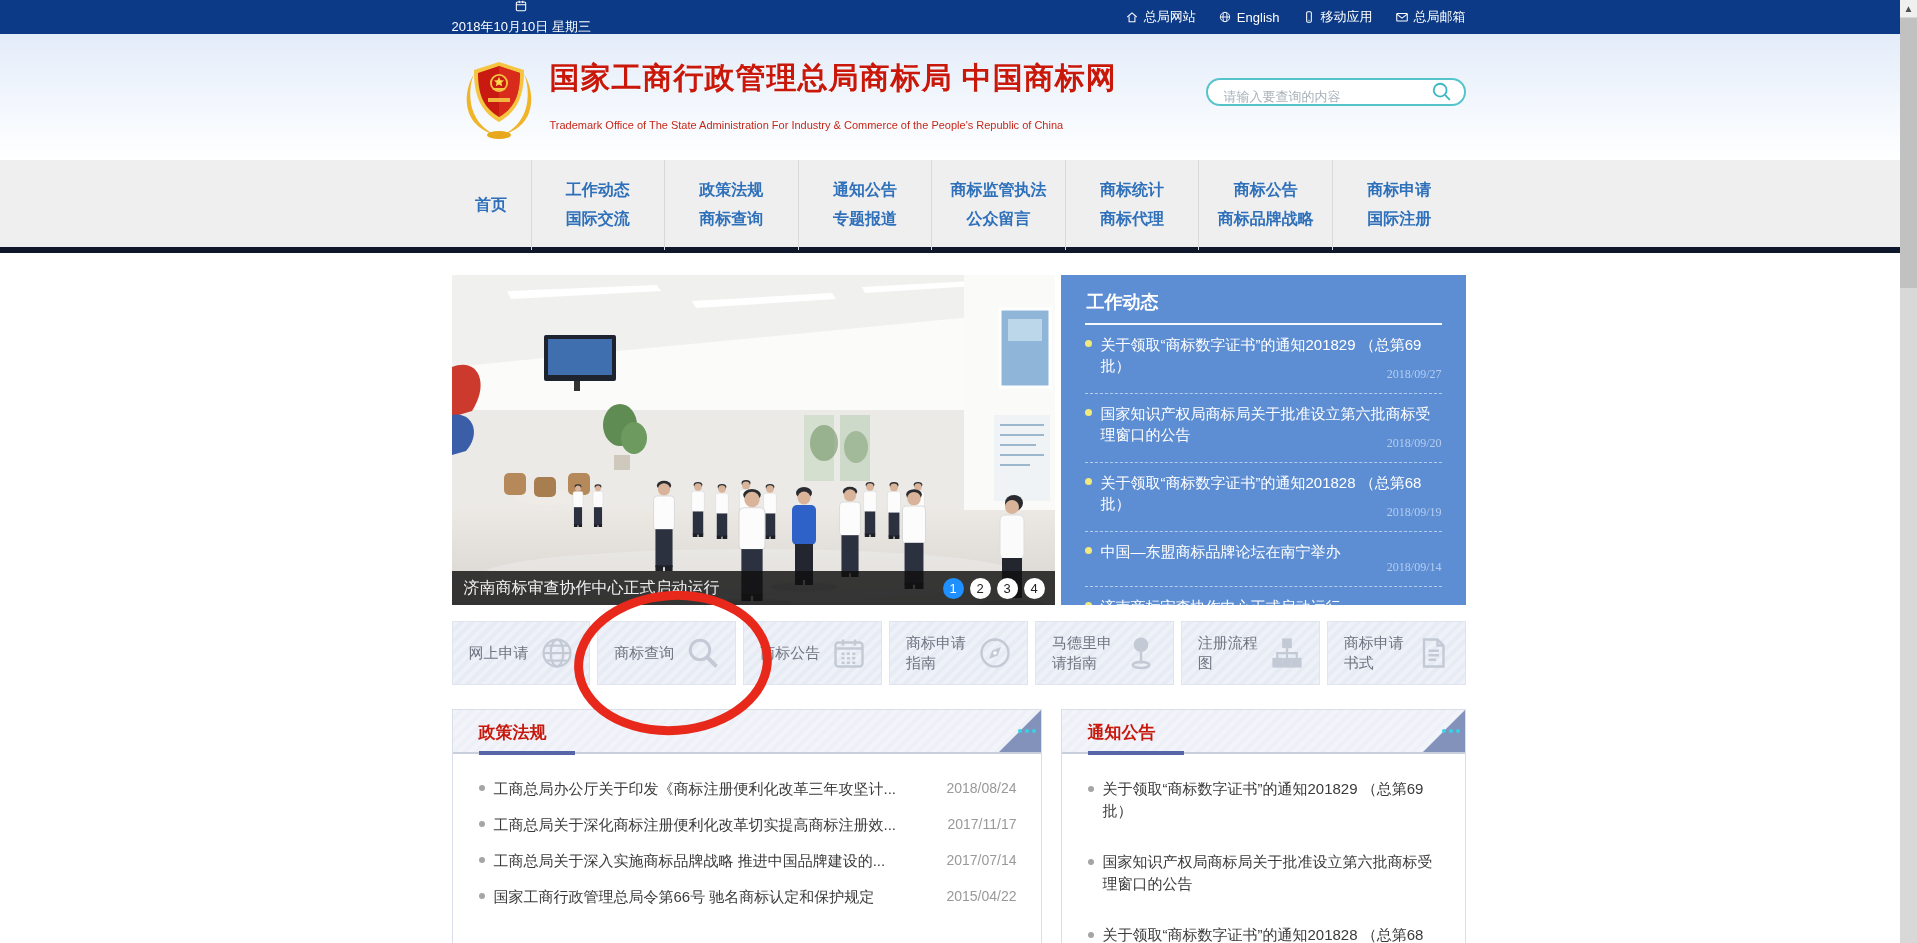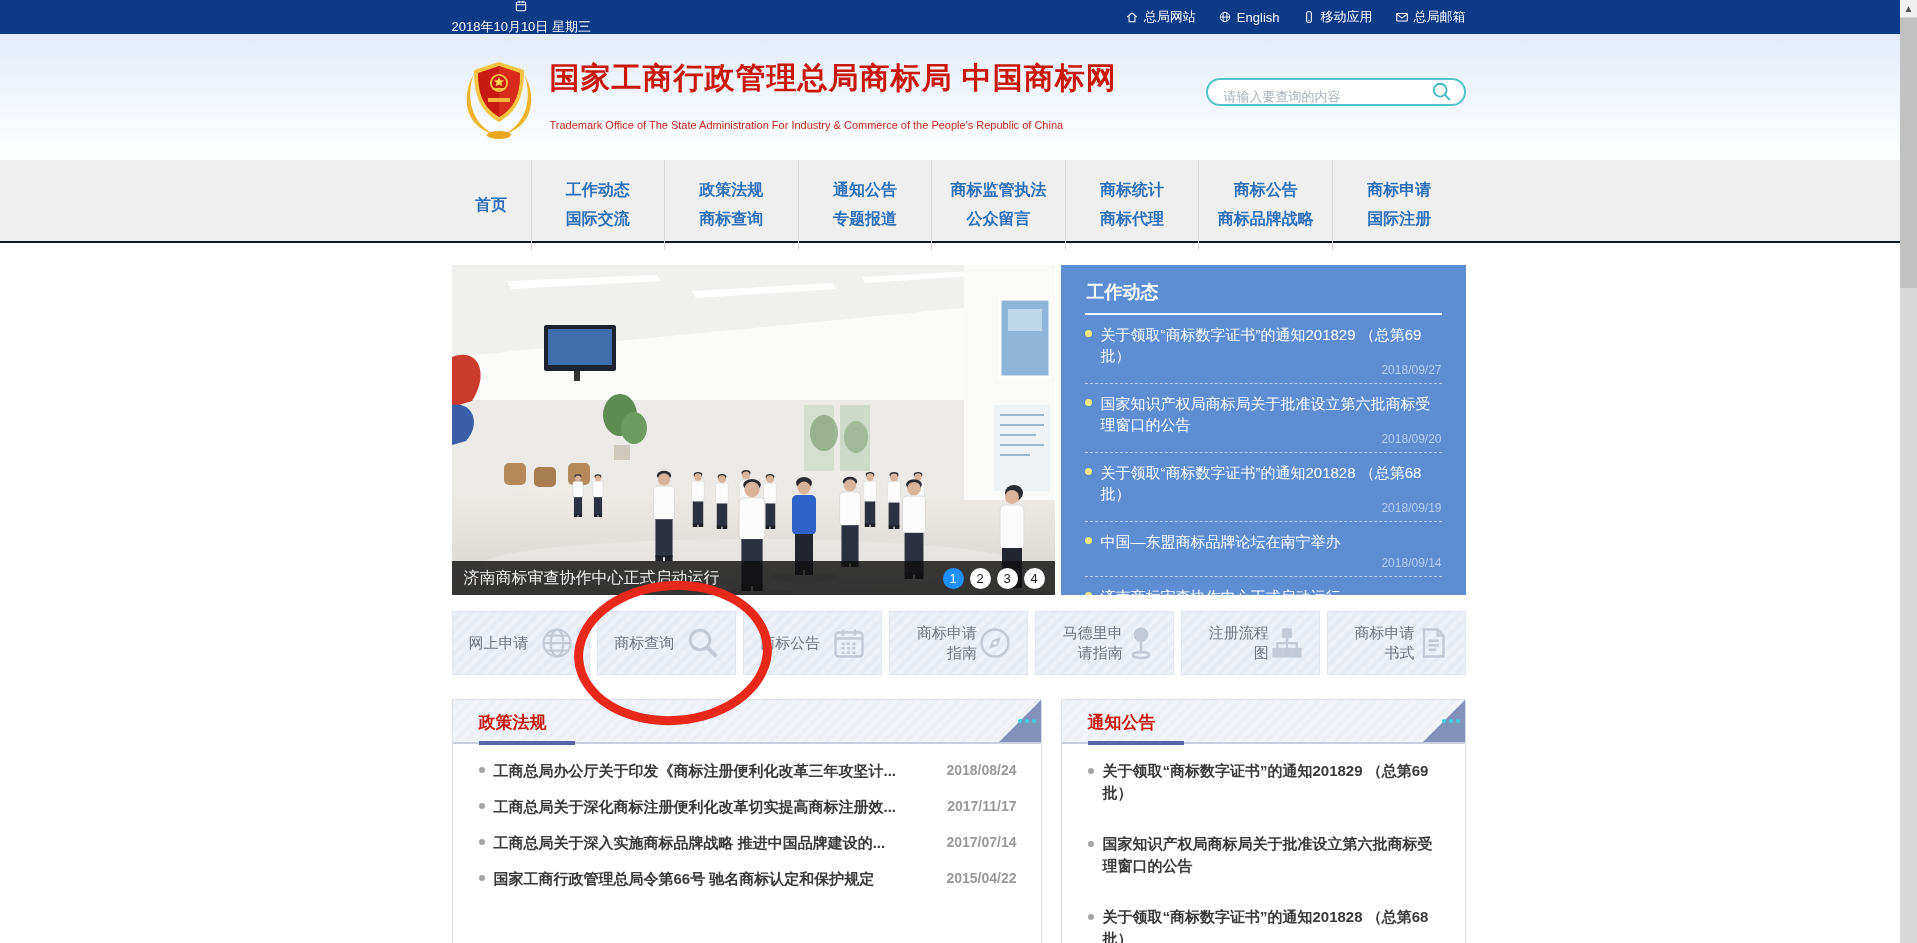--- a/index.html
+++ b/index.html
@@ -23,21 +23,21 @@
   .site-title { font-size:30px; font-weight:bold; color:#c9170a; letter-spacing:1px;
                 text-shadow:0 1px 0 rgba(255,255,255,.6); }
   .site-sub { font-size:11px; color:#c8281a; margin-top:20px; }
   .searchbox { position:absolute; right:0; top:44px; width:260px; height:28px; border:2px solid #55c4ca;
                border-radius:18px; background:#fff; display:flex; align-items:flex-end; padding:0 10px 0 16px; }
   .searchbox input { flex:1; border:none; outline:none; font-size:13px; color:#333; background:transparent; }
   .searchbox input::placeholder { color:#a9b2ba; }
   .search-btn { width:24px; height:24px; cursor:pointer; display:flex; align-items:center; justify-content:center; }
 
   
-  .navbar { height:83px; background:#efeff0; border-bottom:2px solid #0f172a; }
+  .navbar { height:93px; background:#efeff0; border-bottom:6px solid #0f172a; }
   .navbar .inner { display:flex; height:90px; align-items:stretch; }
   .nav-group { flex:1; display:flex; flex-direction:column; justify-content:center; align-items:center;
                border-right:1px solid #d9d9db; cursor:pointer; gap:8px; }
   .nav-group:last-child { border-right:none; }
   .nav-group.home { flex:0 0 80px; }
   .nav-line { font-size:16px; font-weight:bold; color:#2e70ba; white-space:nowrap; }
 
   
   .main { width:1014px; margin:22px auto 0; position:relative; }
   .row1 { display:flex; height:330px; }
@@ -52,24 +52,24 @@
   .dot.active { background:#1e90ff; color:#fff; }
 
   .work-panel { flex:1; margin-left:6px; background:#5d8ed3; color:#fff; padding:0 24px; overflow:hidden; }
   .work-head { padding:15px 2px 9px; border-bottom:2px solid rgba(255,255,255,.95); }
   .work-title { font-size:18px; font-weight:bold; }
   .work-list { list-style:none; }
   .work-item { position:relative; padding:9px 0 17px 16px; border-bottom:1px dashed rgba(255,255,255,.55);
                font-size:15px; line-height:21px; cursor:pointer; }
   .work-item:last-child { border-bottom:none; }
   .work-item .bullet { position:absolute; left:0; top:15px; width:7px; height:7px; border-radius:50%; background:#f2e97c; }
-  .work-item .date { position:absolute; right:0; bottom:2px; font-size:12px; color:#b5cdf0; }
-
-  
-  .row2 { margin-top:16px; display:flex; gap:7px; position:relative;text-align:right; }
+  .work-item .date { position:absolute; right:0; bottom:8px; font-size:12px; color:#b5cdf0;font-family:Liberation Serif, serif; }
+
+  
+  .row2 { margin-top:16px; display:flex; gap:7px; position:relative; }
   .qcard { flex:1; height:64px; background:repeating-linear-gradient(135deg,#eef1f8 0 4px,#e7ebf3 4px 8px);
            border:1px solid #dfe4ee; display:flex; align-items:center; justify-content:space-between;
            padding:0 14px 0 16px; cursor:pointer; }
   .qlabel { font-size:15px; color:#6e7480; line-height:20px; }
   .qicon { color:#c4cad5; flex:0 0 auto; }
   .qicon svg { display:block; }
   .red-ellipse { position:absolute; left:122px; top:-30px; width:198px; height:144px;
                  border:9px solid #e7281b; border-radius:50%; transform:rotate(-4deg); z-index:30; pointer-events:none; }
 
   
@@ -78,21 +78,21 @@
   .panel.policy { width:590px; flex:0 0 590px; }
   .panel.notice { flex:1; }
   .panel-head { height:44px; position:relative; background:repeating-linear-gradient(135deg,#f2f4f9 0 4px,#edf0f6 4px 8px);
                 border-bottom:2px solid #c9cfdd; }
   .panel-title { position:absolute; left:26px; top:11px; font-size:17px; font-weight:bold; color:#c8180c; }
   .title-underline { position:absolute; left:26px; bottom:-3px; width:96px; height:4px; background:#5565a8; }
   .corner { position:absolute; top:0; right:0; width:0; height:0;
             border-bottom:42px solid #8292bb; border-left:42px solid transparent; cursor:pointer; }
   .corner-dots { position:absolute; top:19px; right:5px; display:flex; gap:3px; }
   .corner-dots i { width:4px; height:4px; border-radius:50%; background:#35d3e8; }
-  .panel-body { padding:12px 24px 0;font-weight:bold; }
+  .panel-body { padding:20px 24px 0; }
   .pitem { position:relative; padding:4px 88px 4px 17px; margin-bottom:7px; font-size:15px; color:#3a3a3a;
            line-height:21px; white-space:nowrap; overflow:hidden; cursor:pointer; }
   .pitem .bullet { position:absolute; left:2px; top:11px; width:6px; height:6px; border-radius:50%; background:#a5a5a5; }
   .pitem .date { position:absolute; right:0; top:4px; font-size:14px; color:#999; }
   .nitem { position:relative; padding:4px 0 4px 17px; margin-bottom:21px; font-size:15px; color:#3a3a3a;
            line-height:22px; cursor:pointer; }
   .nitem .bullet { position:absolute; left:2px; top:12px; width:6px; height:6px; border-radius:50%; background:#a5a5a5; }
 
   
   .scrollbar { position:absolute; top:0; right:0; width:17px; height:943px; background:#d8d8d8; z-index:60; }

